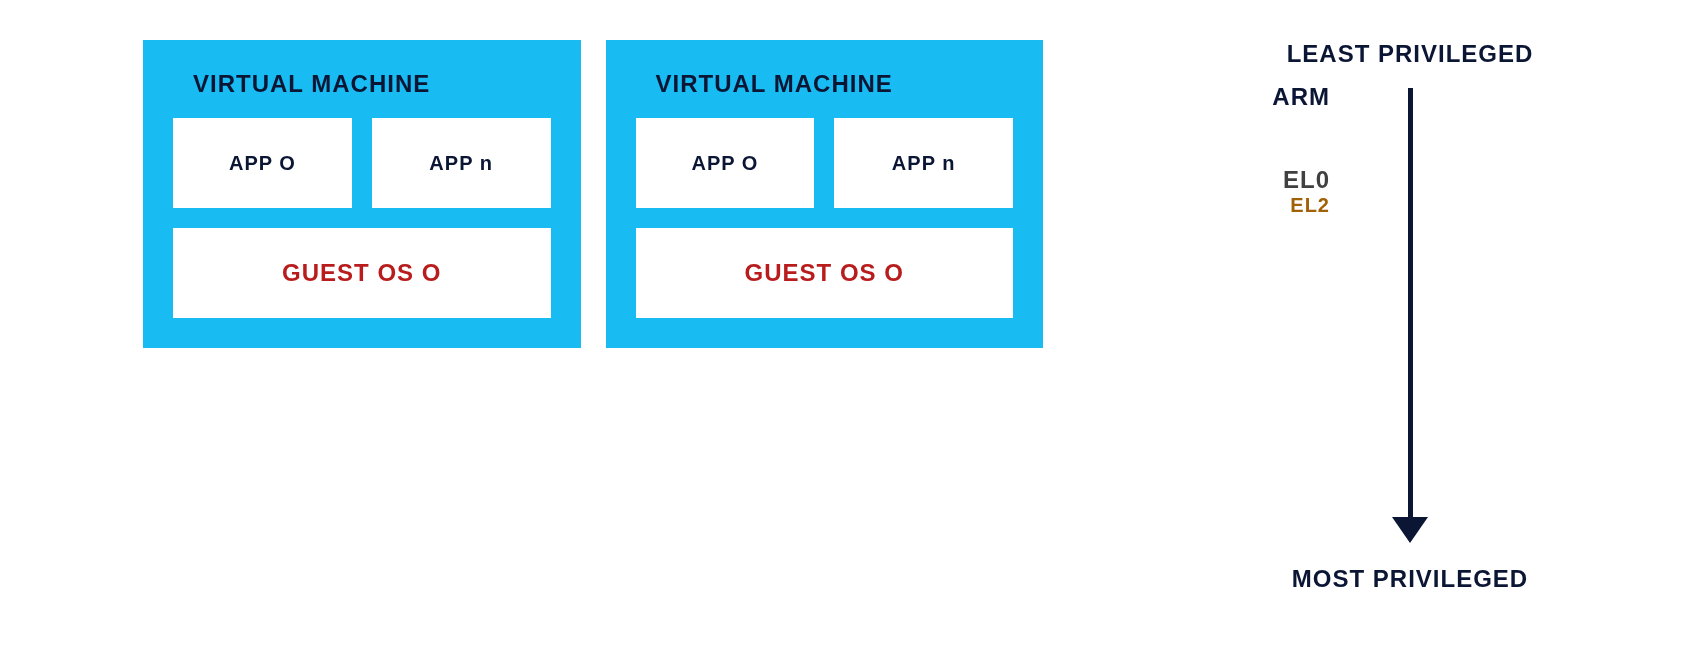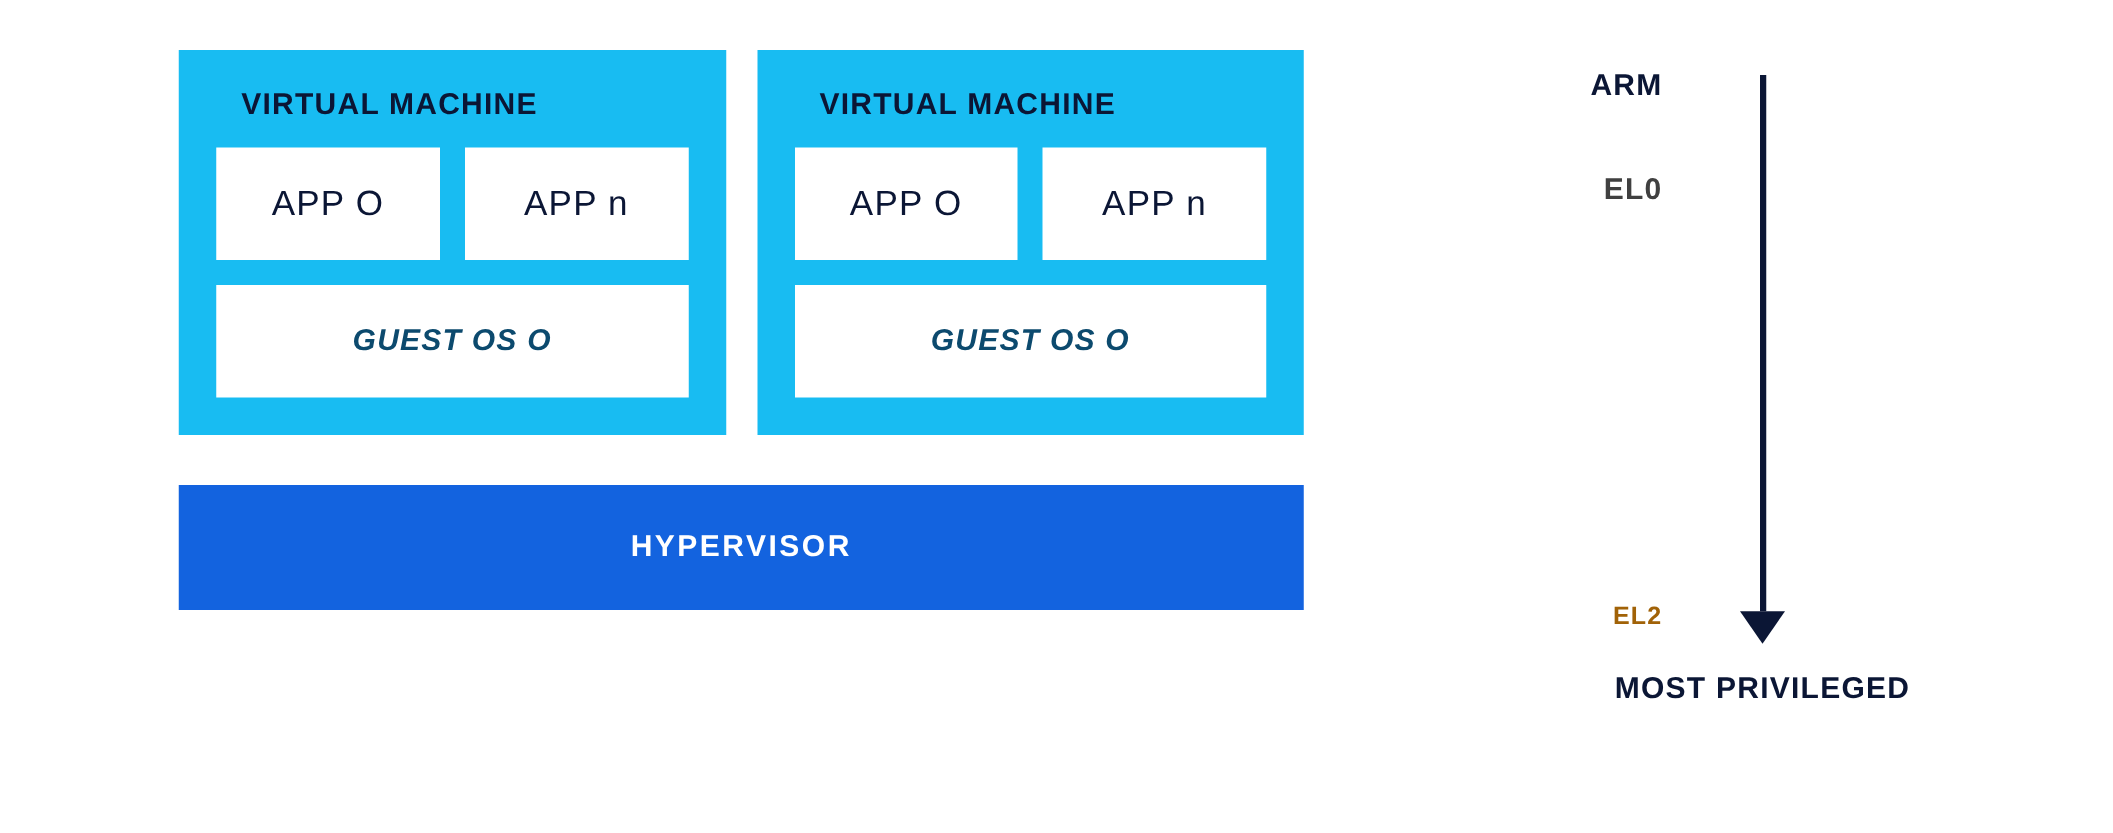--- a/index.html
+++ b/index.html
@@ -51,37 +51,36 @@
       margin-bottom: 20px;
     }
     
     .app-box {
       background: #ffffff;
       flex: 1;
       height: 90px;
       display: flex;
       align-items: center;
       justify-content: center;
-      font-size: 28px;
-      font-weight: 400;
+      font-size: 20px;
+      font-weight: 700;
       color: #0B1635;
       letter-spacing: 1px;
     }
     
     .guest-box {
       background: #ffffff;
       height: 90px;
       display: flex;
       align-items: center;
       justify-content: center;
       font-size: 24px;
       font-weight: 700;
-      color: #0c4a6e;
-      letter-spacing: 1px;
-      font-style: italic;
+      color: #b91c1c;
+      letter-spacing: 1px;
     }
     
     .hypervisor-box {
       background: #1363DF;
       height: 100px;
       display: flex;
       align-items: center;
       justify-content: center;
       font-size: 24px;
       font-weight: 700;
@@ -104,20 +103,21 @@
       text-align: center;
       letter-spacing: 1px;
     }
     
     .priv-columns {
       display: flex;
       justify-content: space-between;
       align-items: stretch;
       height: 475px;
       position: relative;
+      flex-direction: column;
     }
     
     .priv-col {
       display: flex;
       flex-direction: column;
       width: 150px;
     }
     
     .priv-col-left {
       text-align: right;
@@ -207,24 +207,24 @@
       <div class="vm-title">VIRTUAL MACHINE</div>
       <div class="app-row">
         <div class="app-box">APP O</div>
         <div class="app-box">APP n</div>
       </div>
       <div class="guest-box">GUEST OS O</div>
     </div>
 
   </div>
 
-  <div class="hypervisor-box">HYPERVISOR</div>
 </div>
 
 <div class="privilege-panel">
+  <div class="priv-top-label">LEAST PRIVILEGED</div>
 
   <div class="priv-columns">
 
     <div class="priv-col priv-col-left">
       <div class="priv-heading">ARM</div>
       <div class="priv-level-top">EL0</div>
       <div class="priv-level-bottom">EL2</div>
     </div>
 
     <div class="priv-arrow-container">

